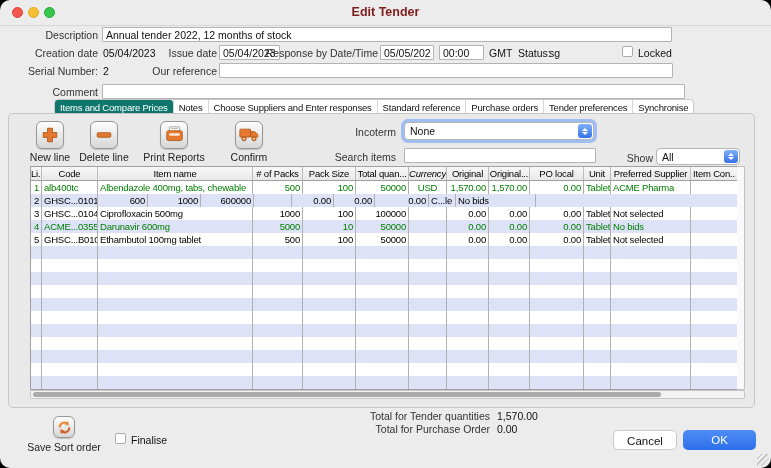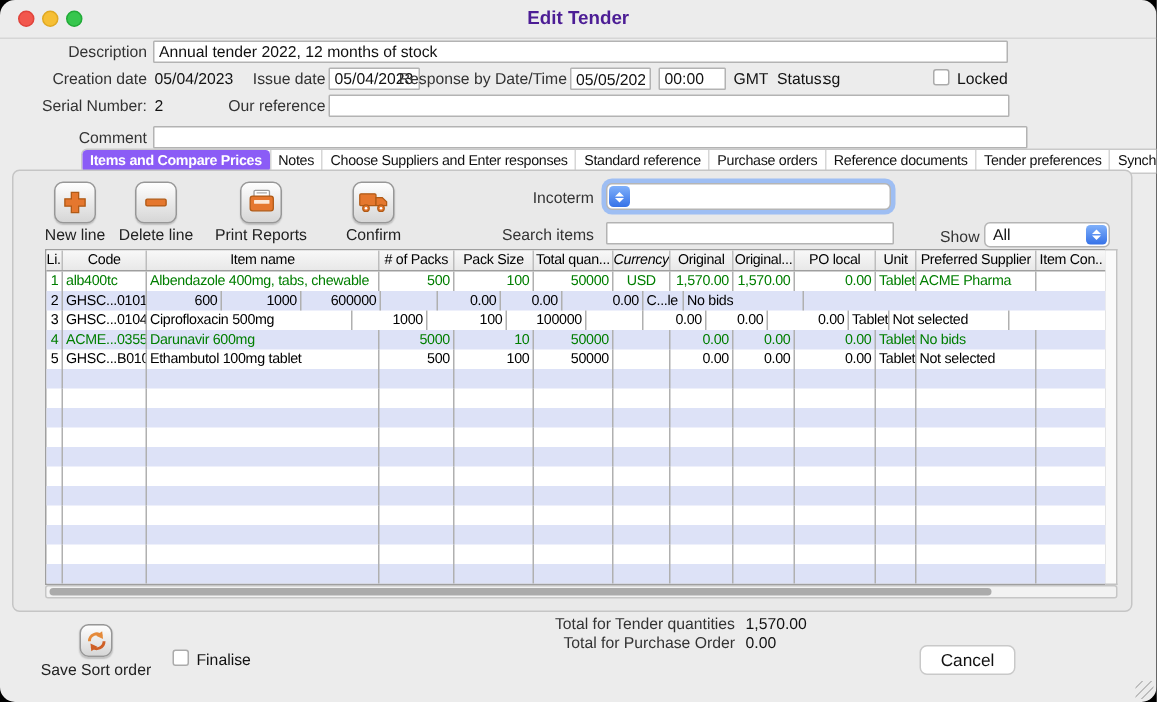--- a/index.html
+++ b/index.html
@@ -1,34 +1,34 @@
 <!DOCTYPE html>
 <html><head>
 <meta charset="utf-8">
 <style>
   html,body{margin:0;padding:0;background:#000;}
   body{width:771px;height:468px;overflow:hidden;font-family:"Liberation Sans",sans-serif;}
   .window{position:relative;width:771px;height:468px;background:#ececec;border-radius:10px;overflow:hidden;}
   
   .titlebar{position:absolute;left:0;top:0;right:0;height:25px;border-bottom:1px solid #d6d6d6;}
-  .title{position:absolute;left:0;right:0;top:5px;text-align:center;font-size:12.5px;font-weight:bold;color:#4c1d95;}
+  .title{position:absolute;left:0;right:0;top:5px;text-align:center;font-size:12.5px;font-weight:bold;color:#7f1d1d;}
   .tl{position:absolute;top:7px;width:11px;height:11px;border-radius:50%;box-sizing:border-box;}
   .tl.red{left:12px;background:#f2574d;border:1px solid #e0443c;}
   .tl.yellow{left:28px;background:#f6bf35;border:1px solid #e0a923;}
   .tl.green{left:44px;background:#36c64d;border:1px solid #22ab38;}
   
   .flabel{position:absolute;font-size:10.5px;color:#333;white-space:nowrap;}
   .fstatic{position:absolute;font-size:10.5px;color:#111;white-space:nowrap;}
   .finput{position:absolute;background:#fff;border:1px solid #b3b3b3;border-radius:1px;font-family:"Liberation Sans",sans-serif;font-size:10.5px;color:#111;padding:0 3px;box-sizing:border-box;height:15px;outline:none;}
   .checkbox{position:absolute;width:11px;height:11px;background:#fff;border:1px solid #ababab;border-radius:2px;box-sizing:border-box;}
   
   .tabbar{position:absolute;left:54px;top:99px;height:15px;display:flex;background:#fff;border:1px solid #c9c9c9;border-radius:4px;}
   .tab{font-size:9.5px;letter-spacing:-0.2px;line-height:15px;padding:0 5px;color:#111;border-left:1px solid #d6d6d6;white-space:nowrap;}
   .tab:first-child{border-left:none;}
-  .tab.selected{background:#8b5cf6;color:#fff;border-radius:3px;font-weight:bold;}
+  .tab.selected{background:#0f766e;color:#fff;border-radius:3px;}
   
   .panel{position:absolute;left:8px;top:113px;width:747px;height:295px;background:#e9e9e9;border:1px solid #c5c5c5;border-radius:5px;box-sizing:border-box;}
   
   .iconbtn{position:absolute;width:28px;height:28px;border-radius:6px;background:linear-gradient(#fefefe,#d6d6d6);border:1px solid #979797;box-shadow:0 1px 1px rgba(0,0,0,.18);box-sizing:border-box;display:flex;align-items:center;justify-content:center;}
   .iconlabel{position:absolute;font-size:10.5px;color:#222;text-align:center;white-space:nowrap;}
   .popup{position:absolute;background:#fff;border:1px solid #b5b5b5;border-radius:4px;box-sizing:border-box;display:flex;align-items:center;font-size:10.5px;color:#111;}
   .popup .val{flex:1;padding-left:5px;white-space:nowrap;overflow:hidden;}
   .cap{width:14px;align-self:stretch;margin:1px;border-radius:3px;background:linear-gradient(#7fb0fa,#3672e8);display:flex;flex-direction:column;align-items:center;justify-content:center;gap:1px;}
   .arr-up{width:0;height:0;border-left:3px solid transparent;border-right:3px solid transparent;border-bottom:3.5px solid #fff;}
   .arr-dn{width:0;height:0;border-left:3px solid transparent;border-right:3px solid transparent;border-top:3.5px solid #fff;}
@@ -87,21 +87,20 @@
 
   <div class="flabel" style="right:673px;top:86px;">Comment</div>
   <input class="finput" style="left: 102px; top: 84px; width: 583px;" value="">
 
   <div class="tabbar">
       <div class="tab selected">Items and Compare Prices</div>
       <div class="tab">Notes</div>
       <div class="tab">Choose Suppliers and Enter responses</div>
       <div class="tab">Standard reference</div>
       <div class="tab">Purchase orders</div>
-      <div class="tab">Reference documents</div>
       <div class="tab">Tender preferences</div>
       <div class="tab">Synchronise</div>
     </div>
 
   <div class="panel"></div>
 
   <div class="iconbtn" style="left:36px;top:121px;">
     <svg width="18" height="18" viewBox="0 0 20 20">
         <path d="M7.3 2.5h5.4v4.8h4.8v5.4h-4.8v4.8H7.3v-4.8H2.5V7.3h4.8z" fill="#e5772e" stroke="#b05a16" stroke-width="1"></path>
       </svg>
@@ -132,20 +131,21 @@
       <circle cx="6" cy="13.5" r="2.6" fill="#e5772e" stroke="#b05a16"></circle>
         <circle cx="6" cy="13.5" r="1" fill="#fff"></circle>
       <circle cx="18" cy="13.5" r="2.6" fill="#e5772e" stroke="#b05a16"></circle>
         <circle cx="18" cy="13.5" r="1" fill="#fff"></circle>
     </svg>
   </div>
   <div class="iconlabel" style="left:219px;top:151px;width:60px;">Confirm</div>
 
   <div class="flabel" style="right:375px;top:126px;">Incoterm</div>
   <div class="popup focusring" style="left:404px;top:122px;width:190px;height:18px;">
+    <span class="val">None</span>
     <span class="cap">
         <i class="arr-up"></i>
         <i class="arr-dn"></i>
       </span>
   </div>
 
   <div class="flabel" style="right:375px;top:151px;">Search items</div>
   <input class="finput" style="left: 404px; top: 148px; width: 192px;" value="">
 
   <div class="flabel" style="right:118px;top:152px;">Show</div>
@@ -199,21 +199,21 @@
           <div class="td" style="width: 42px; text-align: right;">0.00</div>
           <div class="td" style="width: 41px; text-align: right;">0.00</div>
           <div class="td" style="width: 54px; text-align: right;">0.00</div>
           <div class="td" style="width: 27px; text-align: left;">C...le</div>
           <div class="td" style="width: 80px; text-align: left;">No bids</div>
           <div class="td" style="width: 46px; text-align: left;"></div>
         </div>
         <div class="trow">
           <div class="td" style="width: 11px; text-align: right;">3</div>
           <div class="td" style="width: 56px; text-align: left;">GHSC...0104</div>
-          <div class="td" style="width: 137px; text-align: left;">Ciprofloxacin 500mg</div>
+          <div class="td" style="width: 155px; text-align: left;">Ciprofloxacin 500mg</div>
           <div class="td" style="width: 50px; text-align: right;">1000</div>
           <div class="td" style="width: 53px; text-align: right;">100</div>
           <div class="td" style="width: 53px; text-align: right;">100000</div>
           <div class="td" style="width: 38px; text-align: center;"></div>
           <div class="td" style="width: 42px; text-align: right;">0.00</div>
           <div class="td" style="width: 41px; text-align: right;">0.00</div>
           <div class="td" style="width: 54px; text-align: right;">0.00</div>
           <div class="td" style="width: 27px; text-align: left;">Tablet</div>
           <div class="td" style="width: 80px; text-align: left;">Not selected</div>
           <div class="td" style="width: 46px; text-align: left;"></div>
@@ -432,15 +432,16 @@
 
   <span class="checkbox" style="left:115px;top:433px;"></span>
   <div class="fstatic" style="left:131px;top:434px;">Finalise</div>
 
   <div class="flabel" style="right:281px;top:410px;">Total for Tender quantities</div>
   <div class="fstatic" style="left:497px;top:410px;">1,570.00</div>
   <div class="flabel" style="right:281px;top:423px;">Total for Purchase Order</div>
   <div class="fstatic" style="left:497px;top:423px;">0.00</div>
 
   <div class="btn cancel">Cancel</div>
+  <div class="btn ok">OK</div>
 
   <div class="grip"></div>
 </div>
 
 </body></html>

